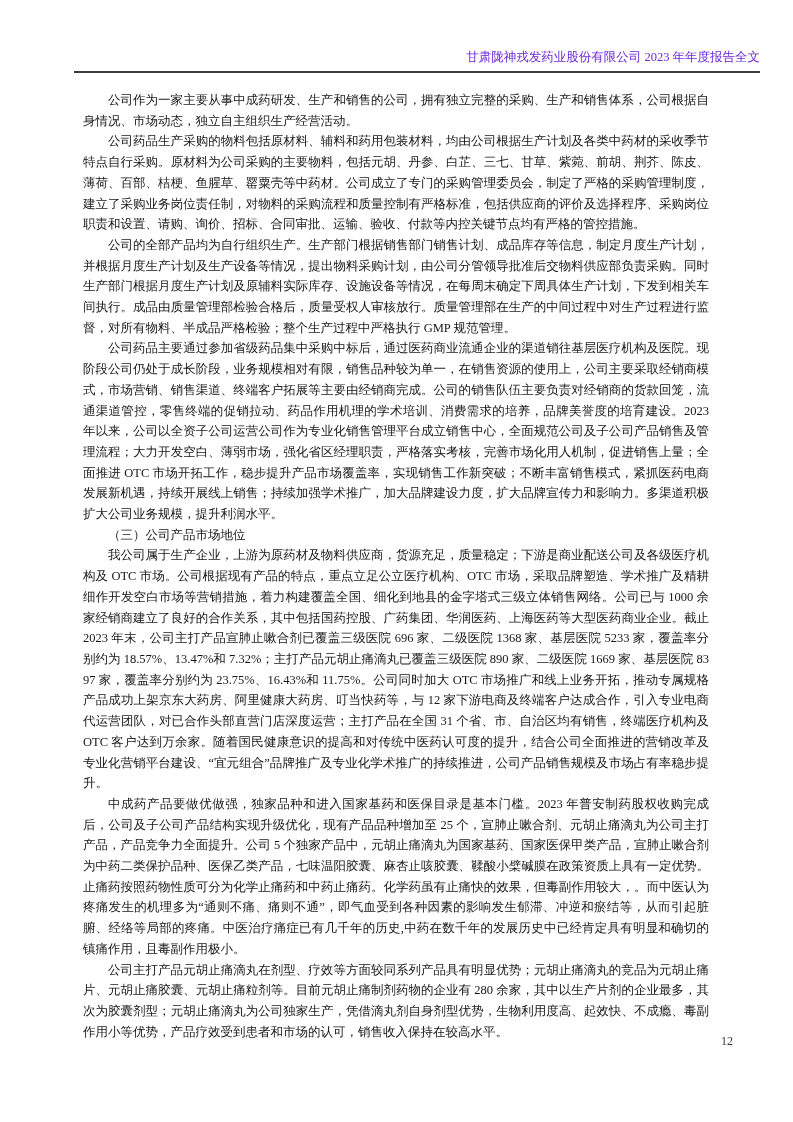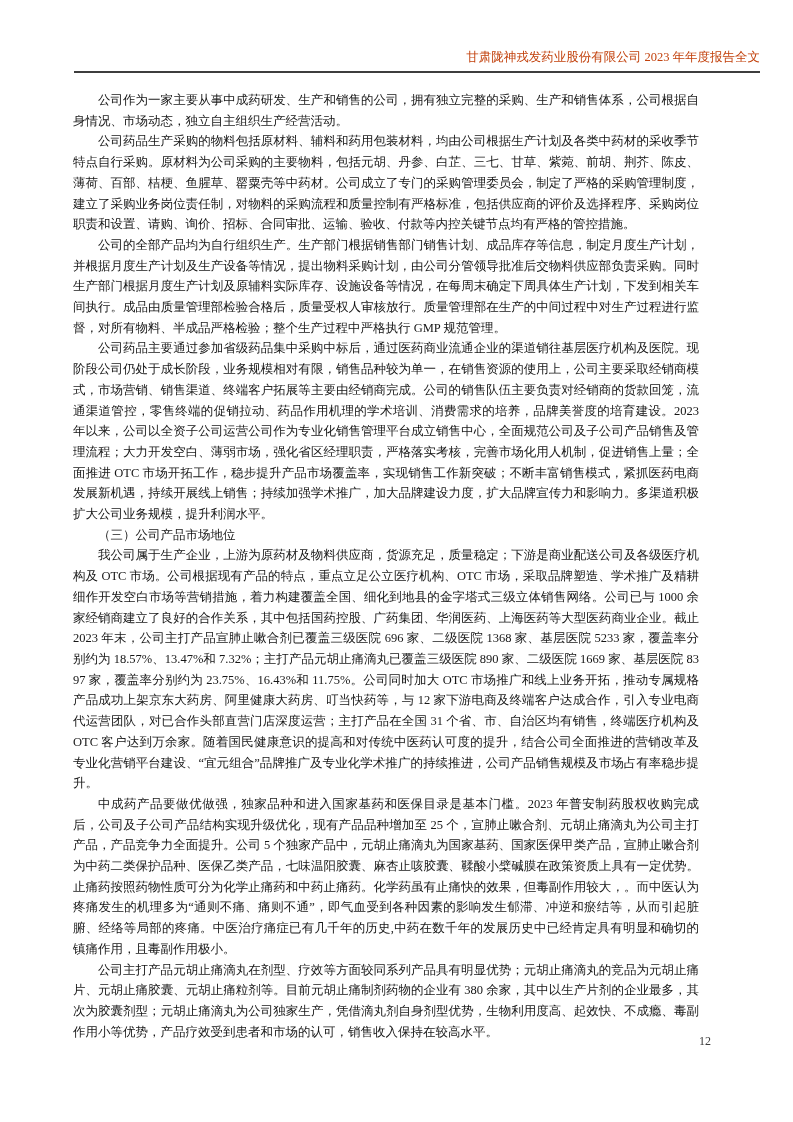--- a/index.html
+++ b/index.html
@@ -14,48 +14,48 @@
     overflow: hidden;
   }
   .header {
     position: absolute;
     top: 48px;
     left: 74px;
     width: 686px;
     text-align: right;
     font-size: 12.5px;
     line-height: 18px;
-    color: #c2410c;
+    color: #6d28d9;
     border-bottom: 2px solid #3d3d3d;
     padding-bottom: 5px;
   }
   .content {
     position: absolute;
     top: 90px;
-    left: 73px;
+    left: 83px;
     width: 626px;
     font-size: 12.5px;
     line-height: 20.7px;
     text-align: justify;
     text-justify: inter-ideograph;
     color: #161616;
   }
   .content p {
     margin: 0;
     padding: 0;
     text-indent: 2em;
     word-break: break-all;
   }
   .content p.heading {
     font-weight: normal;
   }
   .page-number {
     position: absolute;
     top: 1034px;
-    left: 66px;
+    left: 88px;
     width: 645px;
     text-align: right;
     font-size: 12px;
     color: #3a3a3a;
   }
 </style>
 </head>
 <body>
 
 <div class="page">
@@ -63,18 +63,18 @@
   <div class="header">甘肃陇神戎发药业股份有限公司 2023 年年度报告全文</div>
 
   <div class="content">
     <p class="para">公司作为一家主要从事中成药研发、生产和销售的公司，拥有独立完整的采购、生产和销售体系，公司根据自身情况、市场动态，独立自主组织生产经营活动。</p>
     <p class="para">公司药品生产采购的物料包括原材料、辅料和药用包装材料，均由公司根据生产计划及各类中药材的采收季节特点自行采购。原材料为公司采购的主要物料，包括元胡、丹参、白芷、三七、甘草、紫菀、前胡、荆芥、陈皮、薄荷、百部、桔梗、鱼腥草、罂粟壳等中药材。公司成立了专门的采购管理委员会，制定了严格的采购管理制度，建立了采购业务岗位责任制，对物料的采购流程和质量控制有严格标准，包括供应商的评价及选择程序、采购岗位职责和设置、请购、询价、招标、合同审批、运输、验收、付款等内控关键节点均有严格的管控措施。</p>
     <p class="para">公司的全部产品均为自行组织生产。生产部门根据销售部门销售计划、成品库存等信息，制定月度生产计划，并根据月度生产计划及生产设备等情况，提出物料采购计划，由公司分管领导批准后交物料供应部负责采购。同时生产部门根据月度生产计划及原辅料实际库存、设施设备等情况，在每周末确定下周具体生产计划，下发到相关车间执行。成品由质量管理部检验合格后，质量受权人审核放行。质量管理部在生产的中间过程中对生产过程进行监督，对所有物料、半成品严格检验；整个生产过程中严格执行 GMP 规范管理。</p>
     <p class="para">公司药品主要通过参加省级药品集中采购中标后，通过医药商业流通企业的渠道销往基层医疗机构及医院。现阶段公司仍处于成长阶段，业务规模相对有限，销售品种较为单一，在销售资源的使用上，公司主要采取经销商模式，市场营销、销售渠道、终端客户拓展等主要由经销商完成。公司的销售队伍主要负责对经销商的货款回笼，流通渠道管控，零售终端的促销拉动、药品作用机理的学术培训、消费需求的培养，品牌美誉度的培育建设。2023 年以来，公司以全资子公司运营公司作为专业化销售管理平台成立销售中心，全面规范公司及子公司产品销售及管理流程；大力开发空白、薄弱市场，强化省区经理职责，严格落实考核，完善市场化用人机制，促进销售上量；全面推进 OTC 市场开拓工作，稳步提升产品市场覆盖率，实现销售工作新突破；不断丰富销售模式，紧抓医药电商发展新机遇，持续开展线上销售；持续加强学术推广，加大品牌建设力度，扩大品牌宣传力和影响力。多渠道积极扩大公司业务规模，提升利润水平。</p>
     <p class="heading">（三）公司产品市场地位</p>
     <p class="para">我公司属于生产企业，上游为原药材及物料供应商，货源充足，质量稳定；下游是商业配送公司及各级医疗机构及 OTC 市场。公司根据现有产品的特点，重点立足公立医疗机构、OTC 市场，采取品牌塑造、学术推广及精耕细作开发空白市场等营销措施，着力构建覆盖全国、细化到地县的金字塔式三级立体销售网络。公司已与 1000 余家经销商建立了良好的合作关系，其中包括国药控股、广药集团、华润医药、上海医药等大型医药商业企业。截止 2023 年末，公司主打产品宣肺止嗽合剂已覆盖三级医院 696 家、二级医院 1368 家、基层医院 5233 家，覆盖率分别约为 18.57%、13.47%和 7.32%；主打产品元胡止痛滴丸已覆盖三级医院 890 家、二级医院 1669 家、基层医院 8397 家，覆盖率分别约为 23.75%、16.43%和 11.75%。公司同时加大 OTC 市场推广和线上业务开拓，推动专属规格产品成功上架京东大药房、阿里健康大药房、叮当快药等，与 12 家下游电商及终端客户达成合作，引入专业电商代运营团队，对已合作头部直营门店深度运营；主打产品在全国 31 个省、市、自治区均有销售，终端医疗机构及 OTC 客户达到万余家。随着国民健康意识的提高和对传统中医药认可度的提升，结合公司全面推进的营销改革及专业化营销平台建设、“宜元组合”品牌推广及专业化学术推广的持续推进，公司产品销售规模及市场占有率稳步提升。</p>
     <p class="para">中成药产品要做优做强，独家品种和进入国家基药和医保目录是基本门槛。2023 年普安制药股权收购完成后，公司及子公司产品结构实现升级优化，现有产品品种增加至 25 个，宣肺止嗽合剂、元胡止痛滴丸为公司主打产品，产品竞争力全面提升。公司 5 个独家产品中，元胡止痛滴丸为国家基药、国家医保甲类产品，宣肺止嗽合剂为中药二类保护品种、医保乙类产品，七味温阳胶囊、麻杏止咳胶囊、鞣酸小檗碱膜在政策资质上具有一定优势。止痛药按照药物性质可分为化学止痛药和中药止痛药。化学药虽有止痛快的效果，但毒副作用较大，。而中医认为疼痛发生的机理多为“通则不痛、痛则不通”，即气血受到各种因素的影响发生郁滞、冲逆和瘀结等，从而引起脏腑、经络等局部的疼痛。中医治疗痛症已有几千年的历史,中药在数千年的发展历史中已经肯定具有明显和确切的镇痛作用，且毒副作用极小。</p>
-    <p class="para">公司主打产品元胡止痛滴丸在剂型、疗效等方面较同系列产品具有明显优势；元胡止痛滴丸的竞品为元胡止痛片、元胡止痛胶囊、元胡止痛粒剂等。目前元胡止痛制剂药物的企业有 380 余家，其中以生产片剂的企业最多，其次为胶囊剂型；元胡止痛滴丸为公司独家生产，凭借滴丸剂自身剂型优势，生物利用度高、起效快、不成瘾、毒副作用小等优势，产品疗效受到患者和市场的认可，销售收入保持在较高水平。</p>
+    <p class="para">公司主打产品元胡止痛滴丸在剂型、疗效等方面较同系列产品具有明显优势；元胡止痛滴丸的竞品为元胡止痛片、元胡止痛胶囊、元胡止痛粒剂等。目前元胡止痛制剂药物的企业有 280 余家，其中以生产片剂的企业最多，其次为胶囊剂型；元胡止痛滴丸为公司独家生产，凭借滴丸剂自身剂型优势，生物利用度高、起效快、不成瘾、毒副作用小等优势，产品疗效受到患者和市场的认可，销售收入保持在较高水平。</p>
   </div>
 
   <div class="page-number">12</div>
 
 </div>
 
 </body></html>

